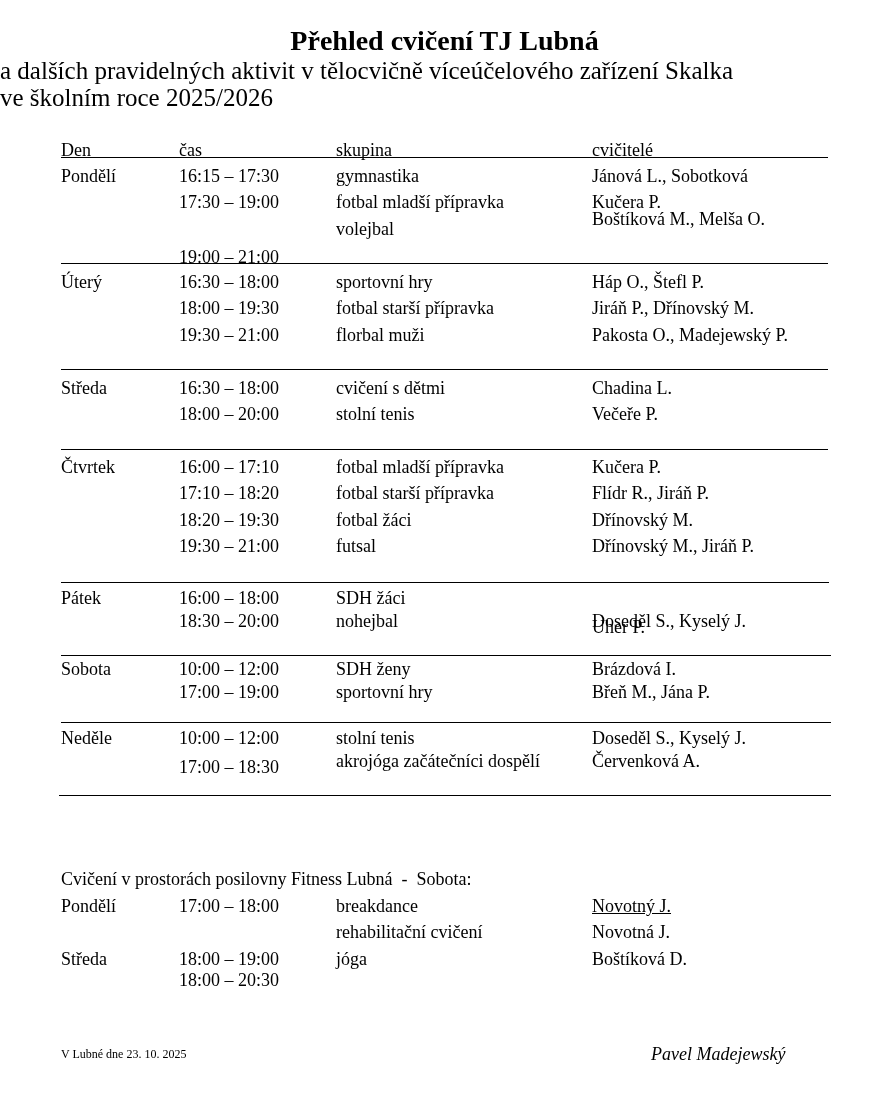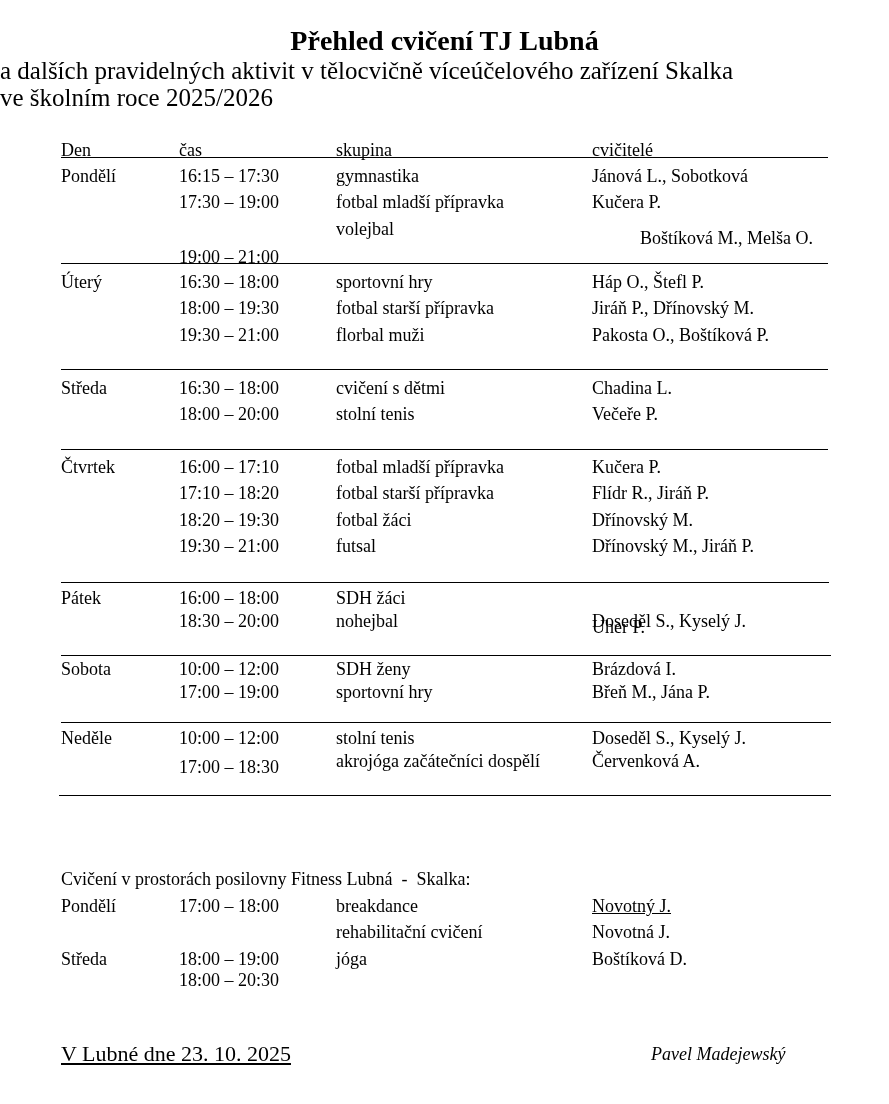--- a/index.html
+++ b/index.html
@@ -20,21 +20,21 @@
     .sub2 { top: 85px; }
     .cell { position: absolute; font-size: 18px; line-height: 22px; white-space: nowrap; }
     .c-day { left: 61px; }
     .c-time { left: 179px; }
     .c-group { left: 336px; font-family: Liberation Serif, serif; }
     .c-coach { left: 592px; }
     .hline { position: absolute; height: 1px; background: #000; }
     .header-row .cell { top: 139px; }
     .header-rule { left: 61px; width: 767px; top: 157px; }
     .fit-title { position: absolute; left: 61px; top: 868px; font-size: 18px; line-height: 22px; white-space: pre; }
-    .footer-date { position: absolute; left: 61px; top: 1043px; font-size: 22px; line-height: 22px; text-decoration: underline; }
+    .footer-date { position: absolute; left: 61px; top: 1043px; font-size: 12px; line-height: 22px; }
     .footer-sign { position: absolute; left: 651px; top: 1043px; font-size: 18px; line-height: 22px; font-style: italic; }
   </style>
 </head>
 <body>
 
 <div class="title">Přehled cvičení TJ Lubná</div>
 <div class="subtitle sub1">a dalších pravidelných aktivit v tělocvičně víceúčelového zařízení Skalka</div>
 <div class="subtitle sub2">ve školním roce 2025/2026</div>
 
 <div class="header-row">
@@ -54,40 +54,40 @@
         <span class="cell c-coach" style="top: 165px;">Jánová L., Sobotková</span>
       </div>
       <div>
         <span class="cell c-time" style="top: 191.3px;">17:30 – 19:00</span>
         <span class="cell c-group" style="top: 191.3px;">fotbal mladší přípravka</span>
         <span class="cell c-coach" style="top: 191.3px;">Kučera P.</span>
       </div>
       <div>
         <span class="cell c-time" style="top: 217.6px; margin-top: 28px;">19:00 – 21:00</span>
         <span class="cell c-group" style="top: 217.6px;">volejbal</span>
-        <span class="cell c-coach" style="top: 227px; margin-left: 48px;">Boštíková M., Melša O.</span>
+        <span class="cell c-coach" style="top: 208px;">Boštíková M., Melša O.</span>
       </div>
     </div>
     <div class="hline" style="top: 263px; left: 61px; width: 767px;"></div>
     <div>
       <span class="cell c-day" style="top: 271px;">Úterý</span>
       <div>
         <span class="cell c-time" style="top: 271px;">16:30 – 18:00</span>
         <span class="cell c-group" style="top: 271px;">sportovní hry</span>
         <span class="cell c-coach" style="top: 271px;">Háp O., Štefl P.</span>
       </div>
       <div>
         <span class="cell c-time" style="top: 297.3px;">18:00 – 19:30</span>
         <span class="cell c-group" style="top: 297.3px;">fotbal starší přípravka</span>
         <span class="cell c-coach" style="top: 297.3px;">Jiráň P., Dřínovský M.</span>
       </div>
       <div>
         <span class="cell c-time" style="top: 323.6px;">19:30 – 21:00</span>
         <span class="cell c-group" style="top: 323.6px;">florbal muži</span>
-        <span class="cell c-coach" style="top: 323.6px;">Pakosta O., Boštíková P.</span>
+        <span class="cell c-coach" style="top: 323.6px;">Pakosta O., Madejewský P.</span>
       </div>
     </div>
     <div class="hline" style="top: 369px; left: 61px; width: 767px;"></div>
     <div>
       <span class="cell c-day" style="top: 377px;">Středa</span>
       <div>
         <span class="cell c-time" style="top: 377px;">16:30 – 18:00</span>
         <span class="cell c-group" style="top: 377px;">cvičení s dětmi</span>
         <span class="cell c-coach" style="top: 377px;">Chadina L.</span>
       </div>
@@ -159,21 +159,21 @@
       </div>
       <div>
         <span class="cell c-time" style="top: 750.3px; margin-top: 6px;">17:00 – 18:30</span>
         <span class="cell c-group" style="top: 750.3px;">akrojóga začátečníci dospělí</span>
         <span class="cell c-coach" style="top: 750.3px;">Červenková A.</span>
       </div>
     </div>
     <div class="hline" style="top: 795px; left: 59px; width: 772px;"></div>
   </div>
 
-<div class="fit-title">Cvičení v prostorách posilovny Fitness Lubná  -  Skalka:</div>
+<div class="fit-title">Cvičení v prostorách posilovny Fitness Lubná  -  Sobota:</div>
 <div id="fitness">
     <div>
       <span class="cell c-day" style="top: 895px;">Pondělí</span>
       <span class="cell c-time" style="top: 895px;">17:00 – 18:00</span>
       <span class="cell c-group" style="top: 895px;">breakdance</span>
       <span class="cell c-coach" style="top: 895px; text-decoration: underline;">Novotný J.</span>
     </div>
     <div>
       <span class="cell c-day" style="top: 921px;"></span>
       <span class="cell c-time" style="top: 921px; margin-top: 48px;">18:00 – 20:30</span>

